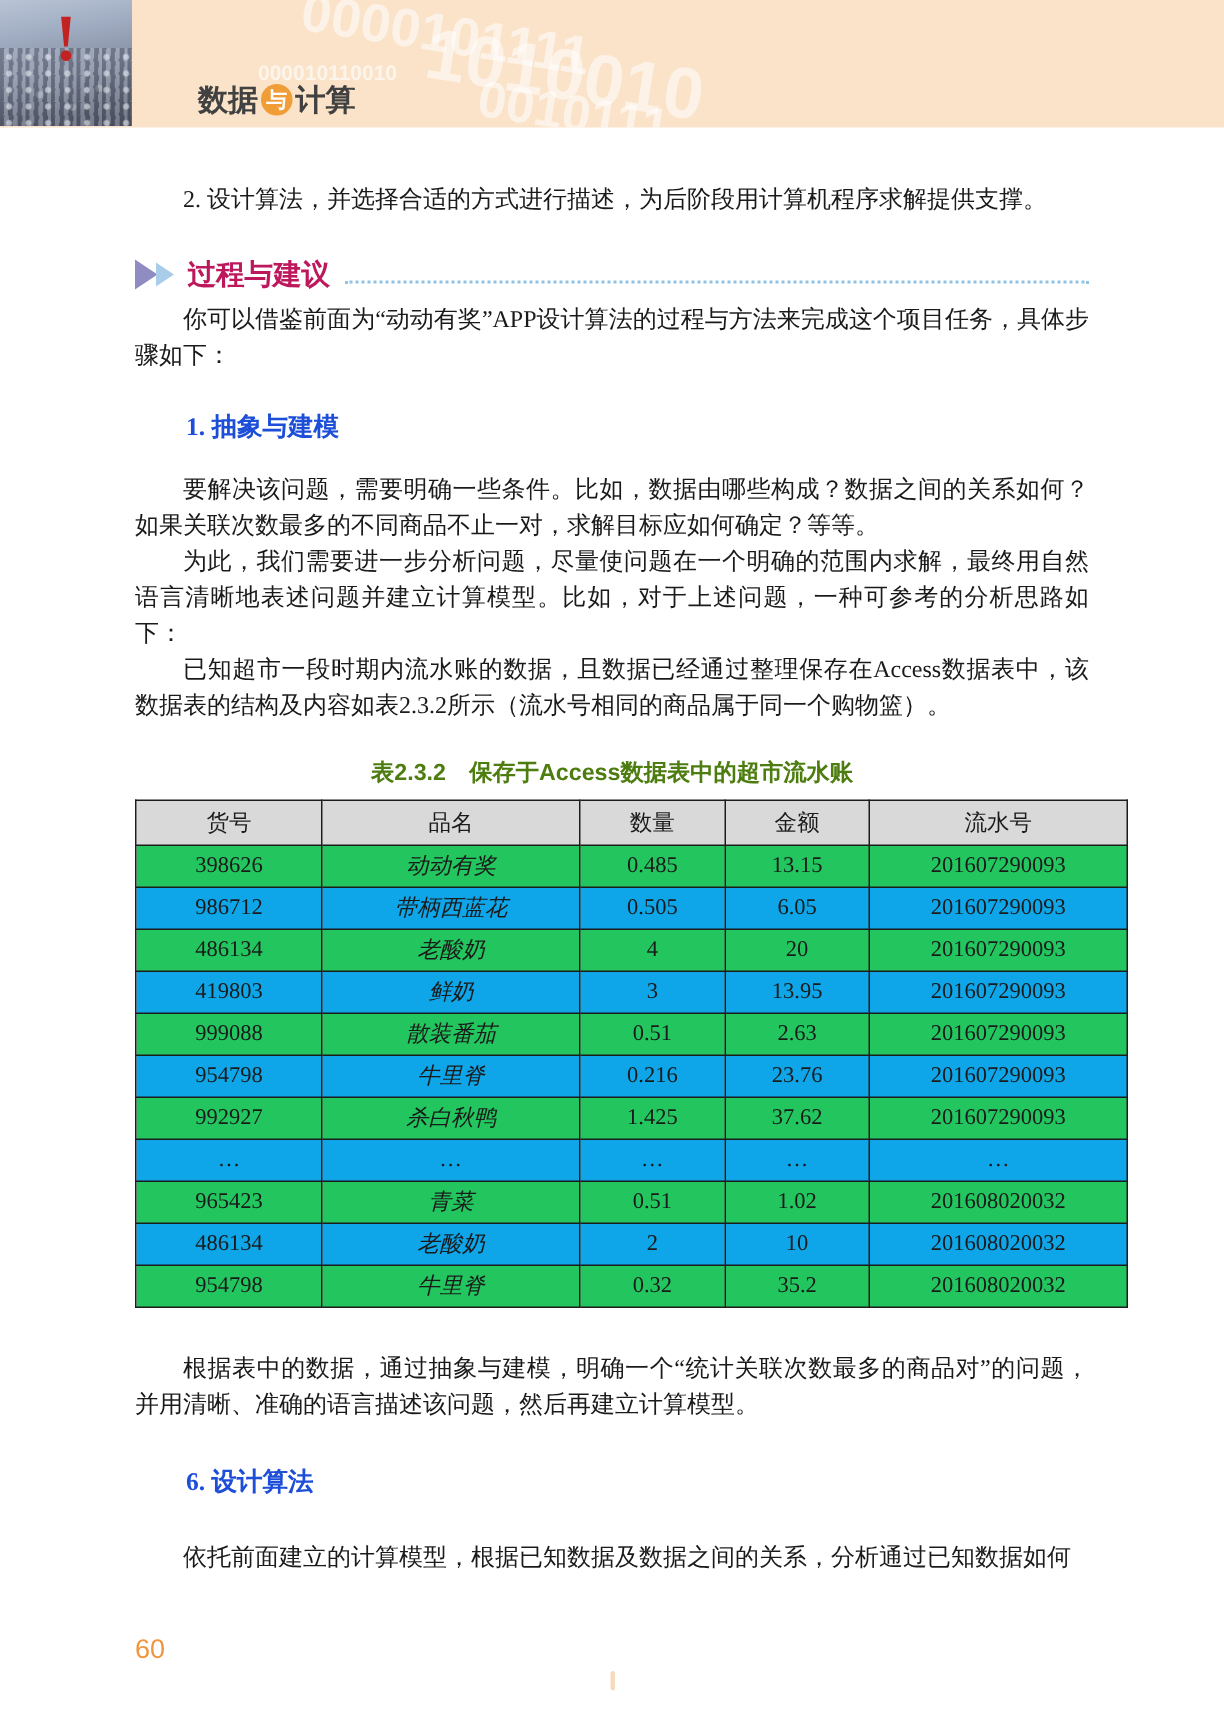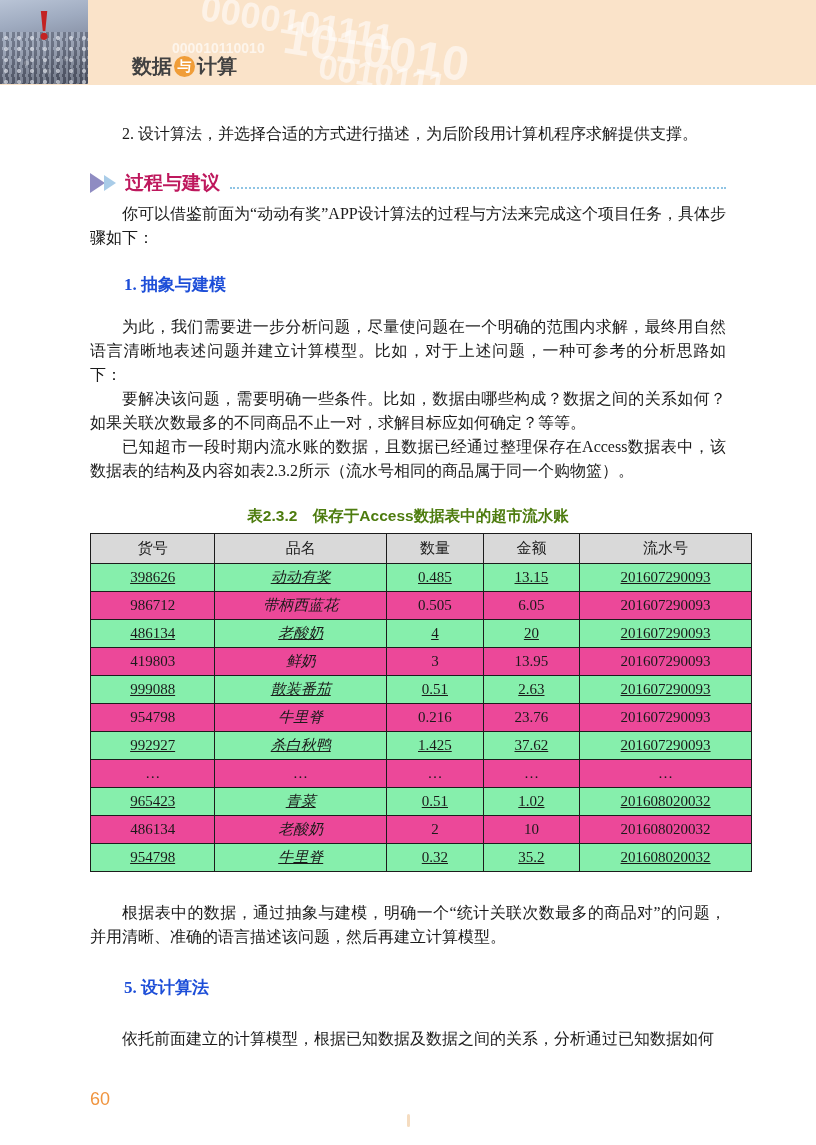--- a/index.html
+++ b/index.html
@@ -106,22 +106,22 @@
     border:1.5px solid #1c1c1c;
   }
   table.flow th, table.flow td {
     border:1px solid #1c1c1c; text-align:center;
     font-size:15px; padding:0;
   }
   table.flow th {
     height:30px; background:#d9d9d9; font-weight:normal;
   }
   table.flow td { height:28px; }
-  tr.row-cyan  td { background:#86efac;text-decoration:underline; }
-  tr.row-peach td { background:#ec4899; }
+  tr.row-cyan  td { background:#22c55e; }
+  tr.row-peach td { background:#0ea5e9; }
   td.product-name { font-style:italic; }
   .col-huohao  { width:18.8%; }
   .col-pinming { width:26%;   }
   .col-shuliang{ width:14.6%; }
   .col-jine    { width:14.6%; }
   .col-liushui { width:26%;   }
   
   .footer { margin-top:36px; text-align:left; }
   .page-num {
     font-family:"Liberation Sans",sans-serif;
@@ -162,22 +162,22 @@
       </span>
     <h2 class="section-title">过程与建议</h2>
     <span class="dotted"></span>
   </div>
 
   <p class="para p-intro">你可以借鉴前面为“动动有奖”APP设计算法的过程与方法来完成这个项目任务，具体步骤如下：</p>
 
   <h3 class="sub-heading h1-heading">1. 抽象与建模</h3>
 
   <div class="gap-a"></div>
+  <p class="para">要解决该问题，需要明确一些条件。比如，数据由哪些构成？数据之间的关系如何？如果关联次数最多的不同商品不止一对，求解目标应如何确定？等等。</p>
   <p class="para">为此，我们需要进一步分析问题，尽量使问题在一个明确的范围内求解，最终用自然语言清晰地表述问题并建立计算模型。比如，对于上述问题，一种可参考的分析思路如下：</p>
-  <p class="para">要解决该问题，需要明确一些条件。比如，数据由哪些构成？数据之间的关系如何？如果关联次数最多的不同商品不止一对，求解目标应如何确定？等等。</p>
   <p class="para">已知超市一段时期内流水账的数据，且数据已经通过整理保存在Access数据表中，该数据表的结构及内容如表2.3.2所示（流水号相同的商品属于同一个购物篮）。</p>
 
   <div class="table-caption">表2.3.2　保存于Access数据表中的超市流水账</div>
 
   <table class="flow">
     <colgroup>
       <col class="col-huohao">
         <col class="col-pinming">
         <col class="col-shuliang">
         <col class="col-jine">
@@ -268,21 +268,21 @@
           <td class="product-name">牛里脊</td>
           <td>0.32</td>
           <td>35.2</td>
           <td>201608020032</td>
         </tr>
       </tbody>
   </table>
 
   <p class="para p-after">根据表中的数据，通过抽象与建模，明确一个“统计关联次数最多的商品对”的问题，并用清晰、准确的语言描述该问题，然后再建立计算模型。</p>
 
-  <h3 class="sub-heading h2-heading">5. 设计算法</h3>
+  <h3 class="sub-heading h2-heading">6. 设计算法</h3>
 
   <div class="gap-a"></div>
   <p class="para p-last">依托前面建立的计算模型，根据已知数据及数据之间的关系，分析通过已知数据如何</p>
 
   <div class="footer">
     <div class="page-num">60</div>
     <div class="page-num-bar"></div>
   </div>
 
 </div>

